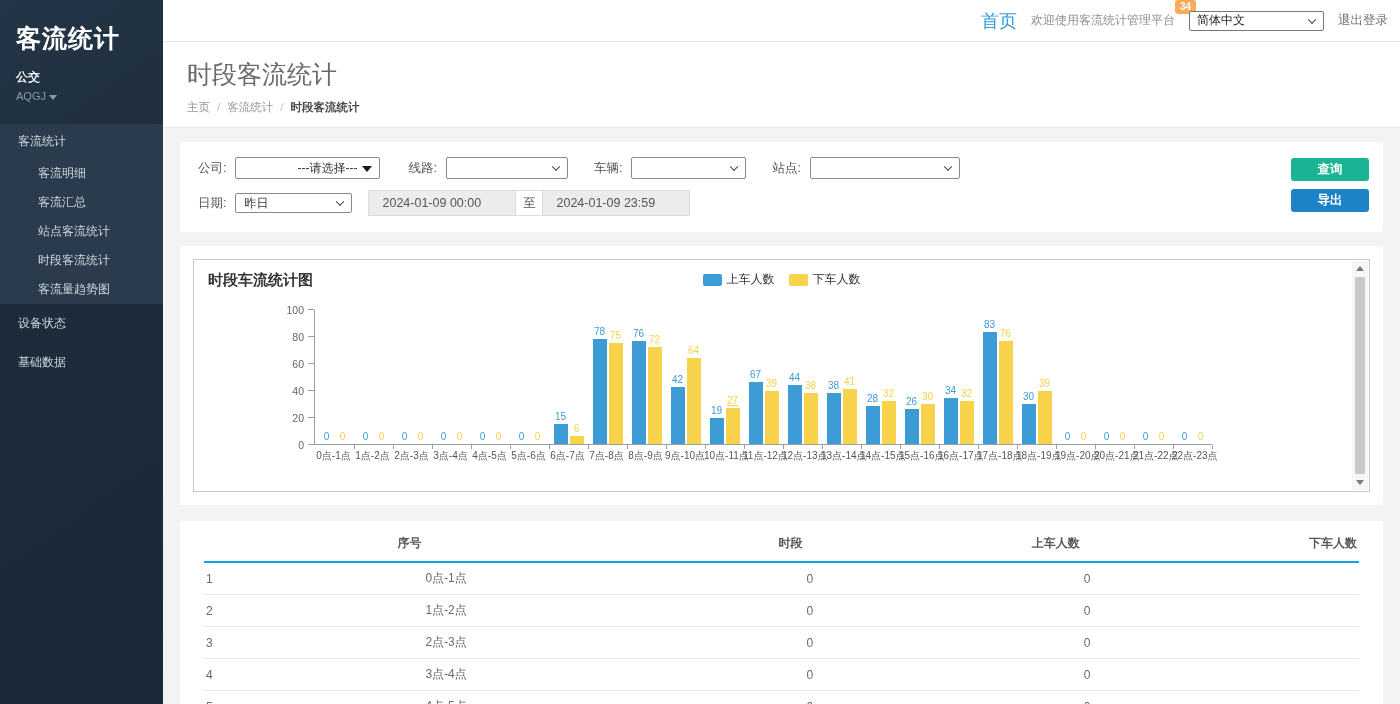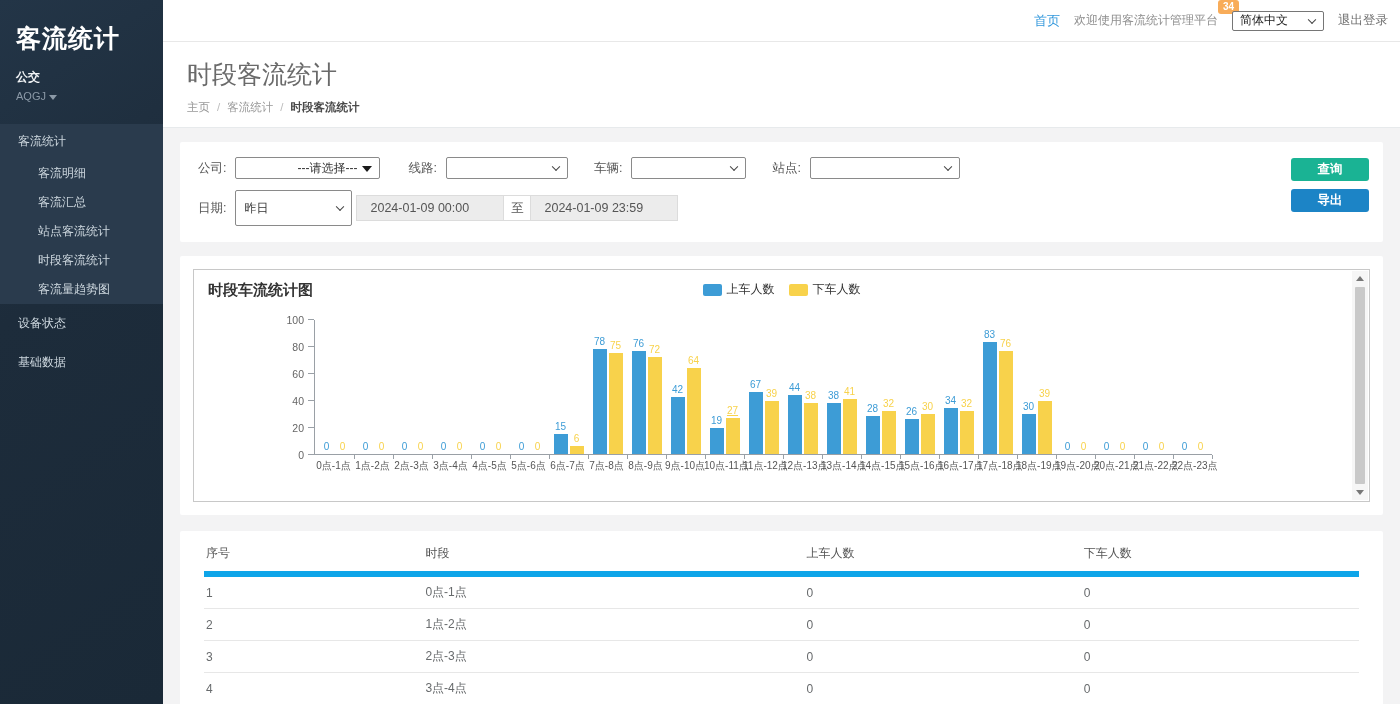--- a/index.html
+++ b/index.html
@@ -21,26 +21,26 @@
   .menu-item.section { padding:9px 18px; }
   .menu-item.indent { padding:6px 7px 6px 38px; }
   .menu-item.hl { background:#2a3b4d; }
   .menu-item.section:not(.hl) { padding:11px 18px; }
 
   
   .main { position:absolute; left:163px; top:0; width:1237px; height:704px; background:#f3f3f4; }
 
   .topbar { height:42px; background:#ffffff; border-bottom:1px solid #e8e8e8;
     display:flex; align-items:center; justify-content:flex-end; gap:14px; padding:0 12px; }
-  .home-link { color:#3398dc; font-size:13px; cursor:pointer; }
+  .home-link { color:#3398dc; font-size:18px; cursor:pointer; }
   .welcome-text { color:#8e8e8e; font-size:12px; }
   .lang-wrap { position:relative; display:flex; align-items:center; }
   .notif-badge { position:absolute; top:-11px; left:-14px; background:#f8ac59; color:#fff;
     font-size:10px; font-weight:bold; padding:2px 5px; border-radius:3px; line-height:1; }
-  .lang-select { width:92px; height:20px; border:1px solid #767676; border-radius:2px;
+  .lang-select { width:135px; height:20px; border:1px solid #767676; border-radius:2px;
     background:#fff; font-size:12px; color:#222; display:flex; align-items:center;
     padding:0 20px 0 7px; position:relative; cursor:pointer; }
   .chev::after { content:''; position:absolute; right:8px; top:50%;
     width:5px; height:5px; border:solid #444; border-width:0 1.5px 1.5px 0;
     transform:translateY(-70%) rotate(45deg); }
   .logout-link { color:#6f6f6f; font-size:12.5px; cursor:pointer; }
 
   .heading { background:#fff; padding:16px 24px 12px 24px; border-bottom:1px solid #e7eaec; }
   .page-title { color:#6a6a6a; font-size:25px; font-weight:400; }
   .breadcrumb { margin-top:9px; font-size:11.5px; color:#999; }
@@ -59,21 +59,21 @@
   .fsel { position:relative; height:22px; border:1px solid #8a8a8a; border-radius:2px;
     background:#fff; font-size:12px; color:#333; display:flex; align-items:center;
     padding:0 22px 0 8px; cursor:pointer; }
   .fsel.tri::after { content:''; position:absolute; right:7px; top:8px;
     border-left:5px solid transparent; border-right:5px solid transparent;
     border-top:6px solid #1a1a1a; }
   .w-company { width:145px; margin-right:28px;justify-content:flex-end; }
   .w-line    { width:122px; margin-right:26px; }
   .w-vehicle { width:115px; margin-right:26px; }
   .w-station { width:150px; }
-  .w-preset  { width:117px; height:36px; margin-right:4px;text-align:right; }
+  .w-preset  { width:117px; height:20px; margin-right:16px;text-align:right; }
   .datebox { height:26px; background:#ececec; border:1px solid #dcdcdc; color:#555;
     font-size:12.5px; display:flex; align-items:center; padding:0 13px; cursor:pointer; }
   .datebox.from { width:147px; border-right:none; }
   .datebox.to   { width:147px; border-left:none; }
   .date-sep { height:26px; width:28px; background:#fff; border:1px solid #dcdcdc;
     color:#555; font-size:12.5px; display:flex; align-items:center; justify-content:center; }
   .btn { position:absolute; right:14px; width:78px; height:23px; border:none; border-radius:3px;
     color:#fff; font-size:12.5px; font-weight:bold; cursor:pointer;
     font-family:"Liberation Sans","DejaVu Sans",sans-serif; }
   .btn-query  { top:16px; background:#1ab394; }
@@ -111,22 +111,22 @@
   .vs-arrow span { width:0; height:0; border-left:4px solid transparent;
     border-right:4px solid transparent; }
   .vs-arrow.up span { border-bottom:5px solid #777; }
   .vs-arrow.down span { border-top:5px solid #777; }
   .vs-thumb { flex:1; width:10px; background:#c9c9c9; border-radius:1px;
     margin:1px 0; cursor:pointer; }
 
   
   .table-card { margin-top:16px; padding:4px 24px 10px 24px; }
   table { width:100%; border-collapse:collapse; }
-  th { text-align:left; font-size:12px; color:#555; font-weight:normal;
-    padding:10px 2px 9px 2px; border-bottom:6px solid #0ea5e9; }
+  th { text-align:right; font-size:12px; color:#555; font-weight:bold;
+    padding:10px 2px 9px 2px; border-bottom:2px solid #0ea5e9; }
   td { font-size:12px; color:#676a6c; padding:7px 2px; border-bottom:1px solid #e7e7e7; }
   .col-0 { width:19%; } .col-1 { width:33%; } .col-2 { width:24%; } .col-3 { width:24%; }
 </style>
 </head>
 <body>
 
 <div class="sidebar">
   <div class="logo-area">
     <div class="logo-title">客流统计</div>
     <div class="org-name">公交</div>

